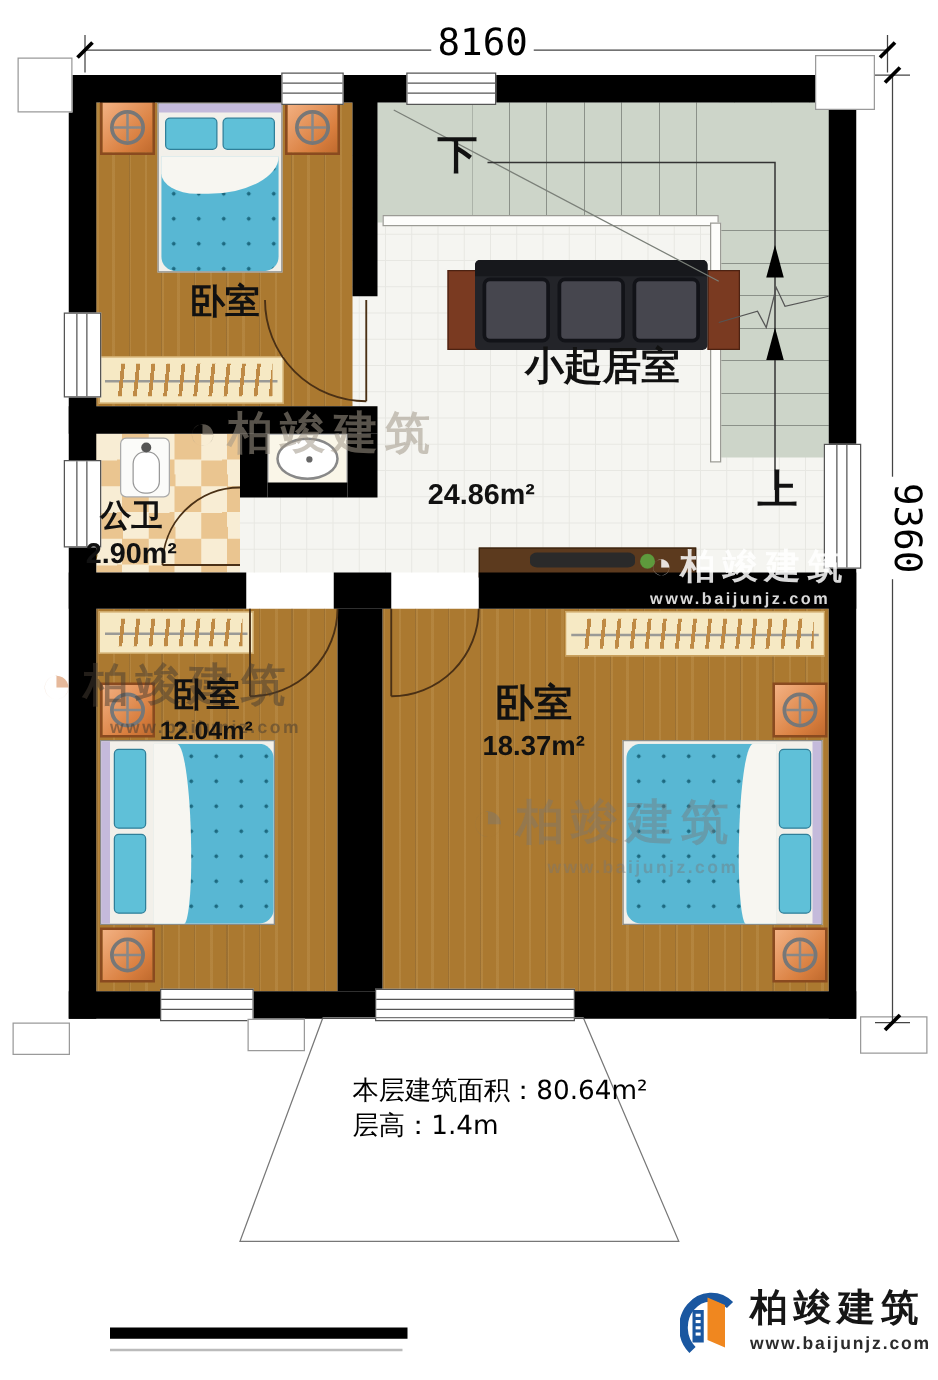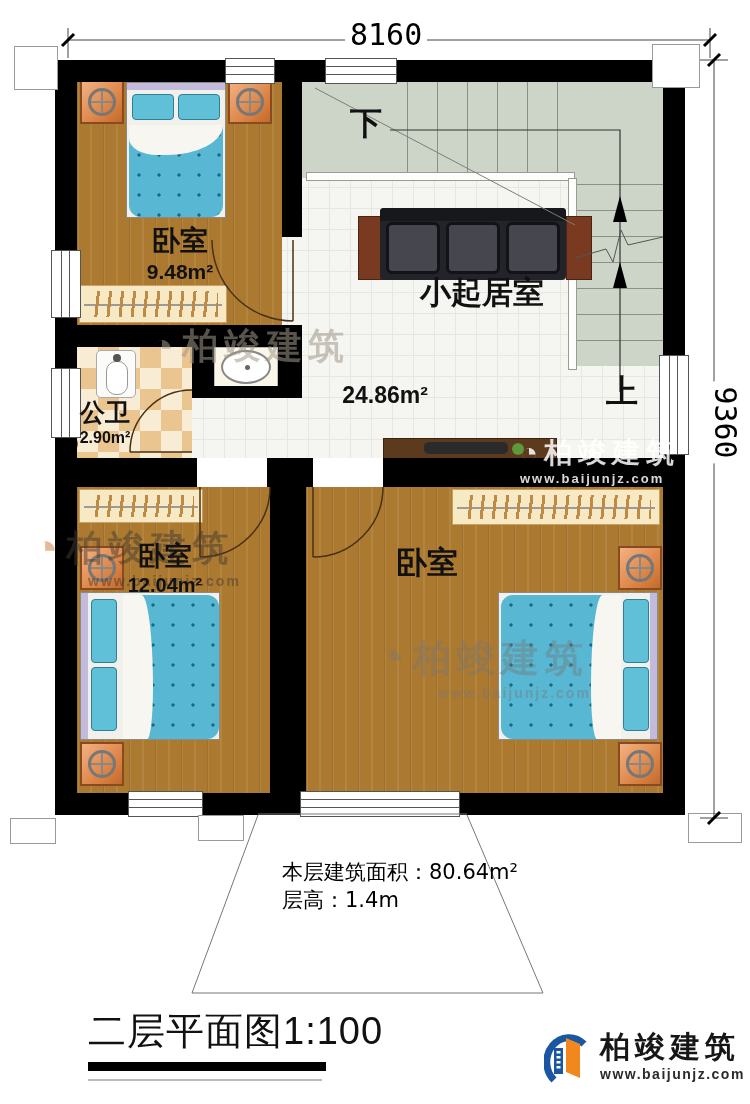--- a/index.html
+++ b/index.html
@@ -251,51 +251,48 @@
   <div class="wm" style="left:376px;top:634px;color:rgba(120,120,120,0.42);">
     <div style="display:flex;align-items:center;">
       <span style="font-size:48px;font-weight:bold;margin-right:8px;">◔</span>
       <span class="wm-name" style="font-size:38px;">柏竣建筑</span>
     </div>
     <div class="wm-url" style="font-size:14px;margin-left:62px;">www.baijunjz.com</div>
   </div>
 
   <div class="label" style="left:110px;top:222px;width:140px;text-align:center;">
     <div style="font-size:28px;">卧室</div>
-    <div style="font-size:21px;">9.48m²</div>
   </div>
   <div class="label" style="left:60px;top:396px;width:90px;text-align:center;">
     <div style="font-size:25px;">公卫</div>
-    <div style="font-size:16px;">2.90m²</div>
+    <div style="font-size:23px;">2.90m²</div>
   </div>
   <div class="label" style="left:412px;top:272px;width:140px;text-align:center;">
     <div style="font-size:31px;">小起居室</div>
   </div>
   <div class="label" style="left:330px;top:382px;width:110px;text-align:center;">
     <div style="font-size:23px;">24.86m²</div>
   </div>
   <div class="label" style="left:95px;top:538px;width:140px;text-align:center;">
     <div style="font-size:27px;">卧室</div>
     <div style="font-size:20px;">12.04m²</div>
   </div>
   <div class="label" style="left:352px;top:542px;width:150px;text-align:center;">
     <div style="font-size:31px;">卧室</div>
+    <div style="font-size:22px;">18.37m²</div>
   </div>
   <div class="label" style="left:350px;top:102px;font-size:32px;">下</div>
   <div class="label" style="left:606px;top:370px;font-size:32px;">上</div>
 
   <div class="dimtxt" style="left:345px;top:17px;font-size:30px;">8160</div>
   <div class="dimtxt" style="left:684px;top:405px;font-size:30px;transform:rotate(90deg);transform-origin:center;">9360</div>
 
   <div class="note" style="left:282px;top:858px;font-size:21px;">本层建筑面积：80.64m²</div>
   <div class="note" style="left:282px;top:886px;font-size:21px;">层高：1.4m</div>
 
-  <div style="position:absolute;left:88px;top:1006px;font-size:38px;color:#111;letter-spacing:1px;white-space:nowrap;">
-    <span>二层平面图</span><span>1:100</span>
-  </div>
   <div style="position:absolute;left:88px;top:1062px;width:238px;height:9px;background:#000;"></div>
   <div style="position:absolute;left:88px;top:1079px;width:234px;height:2px;background:#bbb;"></div>
 
   <div style="position:absolute;left:544px;top:1030px;display:flex;align-items:flex-start;">
     <svg width="48" height="58" viewBox="0 0 48 58" style="margin-right:8px;">
       <path d="M10,50 A21,23 0 1 1 40,14" fill="none" stroke="#1a57a0" stroke-width="7"></path>
       <polygon points="22,8 36,14 36,48 22,42" fill="#f0871f"></polygon>
       <rect x="10" y="18" width="9" height="26" fill="#1a57a0"></rect>
       <rect x="12.5" y="21" width="4" height="2.5" fill="#fff"></rect>
       <rect x="12.5" y="26" width="4" height="2.5" fill="#fff"></rect>

